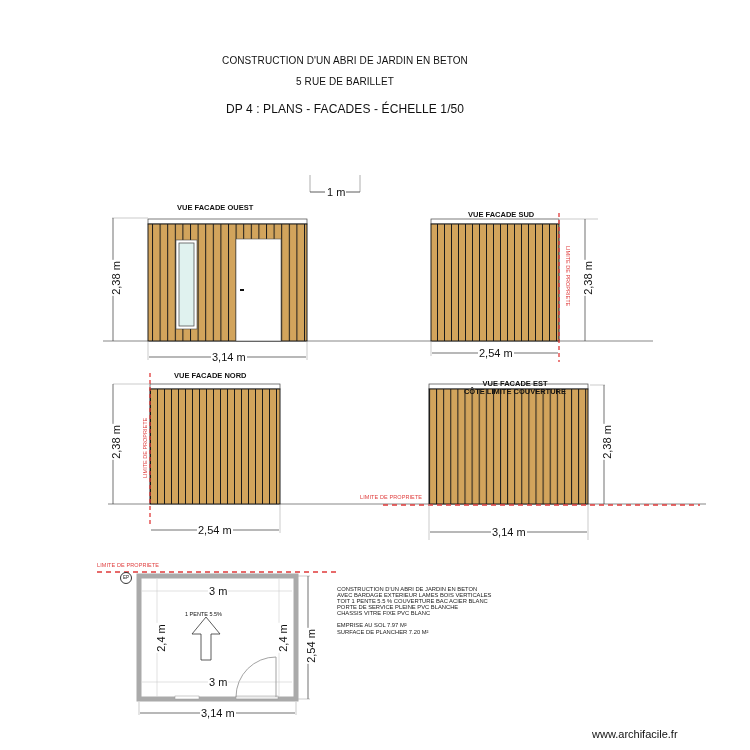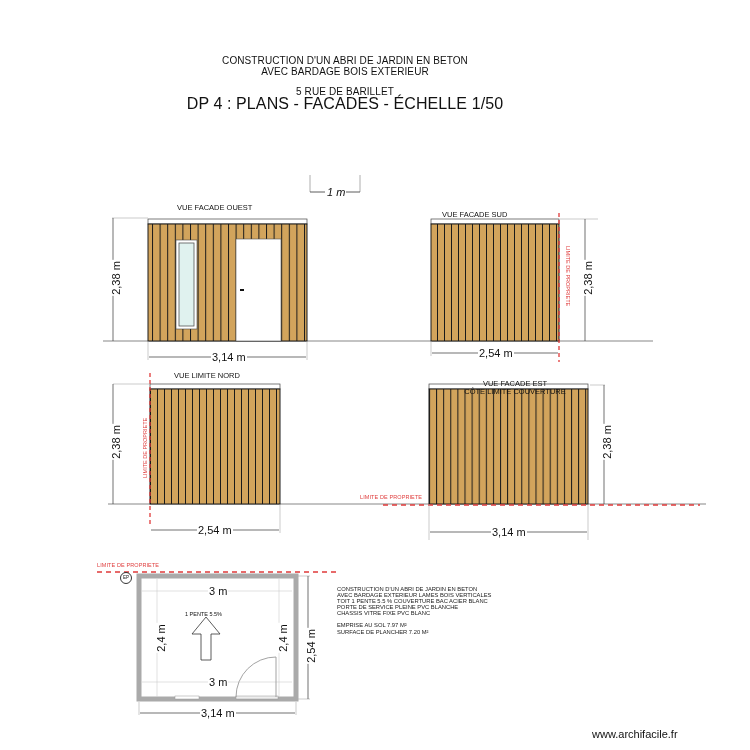--- a/index.html
+++ b/index.html
@@ -1,38 +1,37 @@
 <!DOCTYPE html>
 <html><head>
 <meta charset="utf-8">
 <style>
   html, body { margin:0; padding:0; background:#ffffff; }
   body { width:750px; height:750px; position:relative; overflow:hidden; font-family:"Liberation Sans", sans-serif; color:#111; }
   .title-block { position:absolute; left:0; top:56px; width:690px; text-align:center; font-size:10px; line-height:10.5px; letter-spacing:0.1px; }
   .title-block .gap { height:10px; }
-  .title-block .dp { margin-top:1px; font-size:16px; }
-  .facade-label { position:absolute; font-size:7.5px; font-weight:normal; text-align:center; line-height:8px; white-space:nowrap; }
+  .title-block .dp { margin-top:17px; font-size:12px; }
+  .facade-label { position:absolute; font-size:7.5px; font-weight:bold; text-align:center; line-height:8px; white-space:nowrap; }
   .dim { position:absolute; font-size:11px; white-space:nowrap; background:#fff; padding:0 1px; line-height:12px; }
   .dim-v { position:absolute; font-size:11px; white-space:nowrap; transform:rotate(-90deg); transform-origin:center; background:#fff; line-height:12px; padding:0 1px; }
   .limite { position:absolute; font-size:5.5px; color:#e04040; white-space:nowrap; letter-spacing:0.1px; }
   .limite-v { position:absolute; font-size:5.5px; color:#e04040; white-space:nowrap; transform:rotate(90deg); transform-origin:left top; }
   .limite-v-up { position:absolute; font-size:5.5px; color:#e04040; white-space:nowrap; transform:rotate(-90deg); transform-origin:left top; }
   .notes { position:absolute; left:337px; top:586px; font-size:5.8px; line-height:6.1px; color:#222; white-space:nowrap; }
   .notes .sp { height:6px; }
   .footer { position:absolute; left:592px; top:728px; font-size:11px; color:#111; }
   .pente { position:absolute; font-size:5.5px; white-space:nowrap; }
   .ep { position:absolute; left:120px; top:572px; width:10px; height:10px; border:0.8px solid #333; border-radius:50%; font-size:4.5px; text-align:center; line-height:10px; }
   svg { position:absolute; left:0; top:0; }
 </style>
 </head>
 <body>
 
 <div class="title-block">
   <div>CONSTRUCTION D'UN ABRI DE JARDIN EN BETON</div>
-  <div>AVEC BARDAGE BOIS EXTERIEUR</div>
   <div class="gap"></div>
   <div>5 RUE DE BARILLET</div>
   <div class="dp">DP 4 : PLANS - FACADES -  ÉCHELLE 1/50</div>
 </div>
 
 <svg width="750" height="750" viewBox="0 0 750 750">
   <defs>
     <pattern id="planks" x="0" y="0" width="7.6" height="10" patternUnits="userSpaceOnUse">
       <rect x="0" y="0" width="7.6" height="10" fill="#d2a45c"></rect>
       <line x1="0.5" y1="0" x2="0.5" y2="10" stroke="#1a1a1a" stroke-width="1"></line>
@@ -130,25 +129,25 @@
 
     <line x1="298" y1="576" x2="310" y2="576" stroke="#aaa" stroke-width="0.6"></line>
     <line x1="298" y1="699" x2="310" y2="699" stroke="#aaa" stroke-width="0.6"></line>
     <line x1="308" y1="576" x2="308" y2="699" stroke="#333" stroke-width="0.7"></line>
     <line x1="139" y1="702" x2="139" y2="715" stroke="#aaa" stroke-width="0.6"></line>
     <line x1="296" y1="702" x2="296" y2="715" stroke="#aaa" stroke-width="0.6"></line>
     <line x1="140" y1="713" x2="295" y2="713" stroke="#333" stroke-width="0.7"></line>
   </g>
 </svg>
 
-<div class="dim" style="left:326px; top:186px;font-style:italic;">1 m</div>
+<div class="dim" style="left:326px; top:186px;">1 m</div>
 
 <div class="facade-label" style="left:177px; top:204px;">VUE FACADE OUEST</div>
-<div class="facade-label" style="left:442px; top:211px;">VUE FACADE SUD</div>
-<div class="facade-label" style="left:174px; top:372px;">VUE LIMITE NORD</div>
+<div class="facade-label" style="left:468px; top:211px;">VUE FACADE SUD</div>
+<div class="facade-label" style="left:174px; top:372px;">VUE FACADE NORD</div>
 <div class="facade-label" style="left:455px; top:364px; width:120px;margin-top:16px;">
   <div>VUE FACADE EST</div>
   <div>CÔTE LIMITE COUVERTURE</div>
 </div>
 
 <div class="dim-v" style="left:98px; top:272px;">2,38 m</div>
 <div class="dim" style="left:211px; top:351px;">3,14 m</div>
 
 <div class="dim-v" style="left:570px; top:272px;">2,38 m</div>
 <div class="dim" style="left:478px; top:347px;">2,54 m</div>

